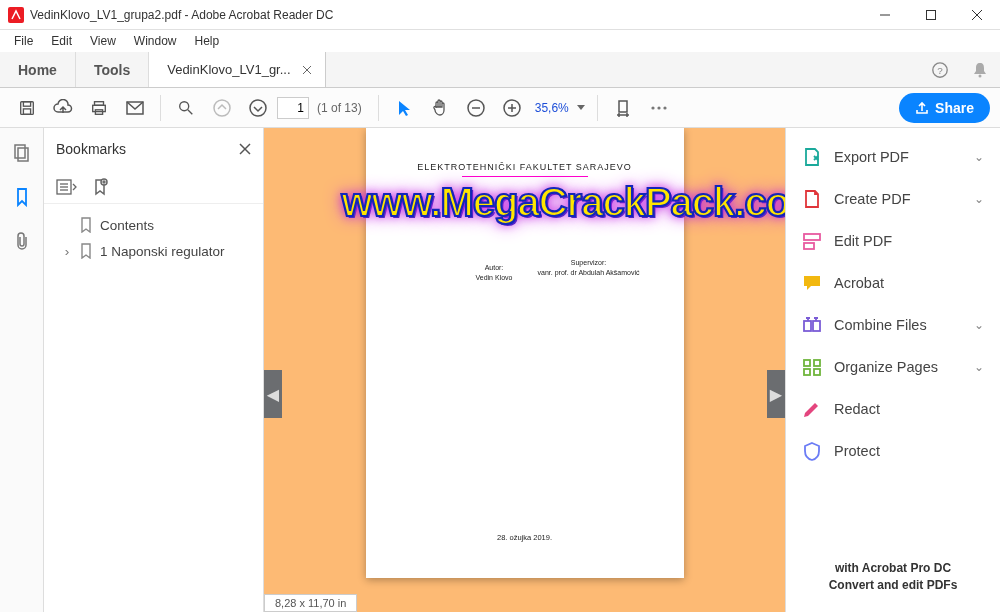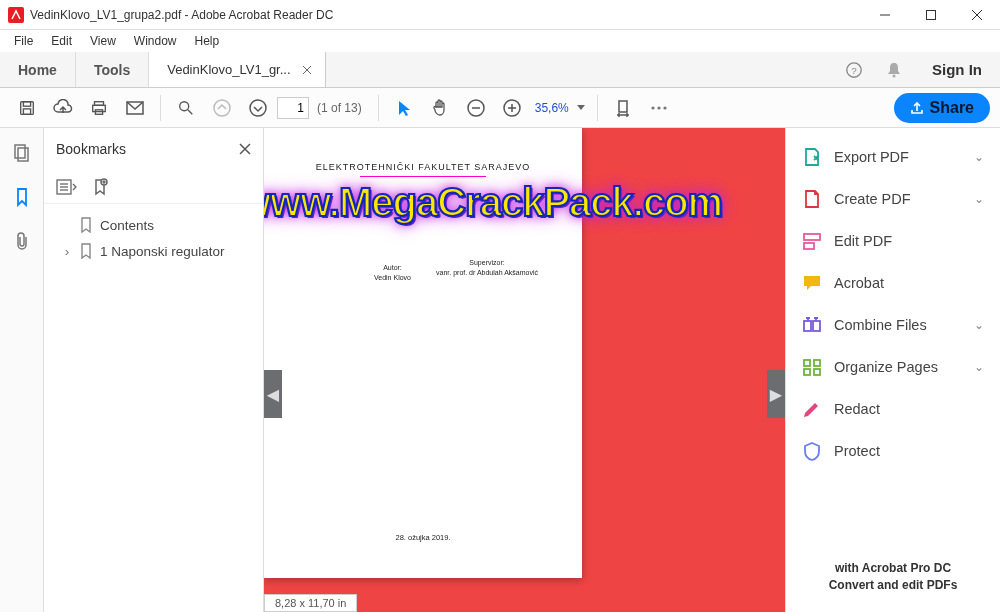--- a/index.html
+++ b/index.html
@@ -27,37 +27,37 @@
 .tabbar .signin { padding: 0 18px; display: flex; align-items: center; font-size: 15px; font-weight: 600; color: #333; }
 
 
 .toolbar { height: 40px; background: #fcfcfc; border-bottom: 1px solid #ddd; display: flex; align-items: center; padding: 0 10px; gap: 2px; }
 .toolbar .tbtn { width: 34px; height: 34px; display: flex; align-items: center; justify-content: center; color: #555; border-radius: 3px; }
 .toolbar .sep { width: 1px; height: 26px; background: #ddd; margin: 0 6px; }
 .toolbar .pagein { width: 32px; height: 22px; border: 1px solid #ccc; font-size: 12px; text-align: right; padding: 0 4px; }
 .toolbar .pagecount { font-size: 12px; color: #666; margin: 0 8px 0 6px; }
 .toolbar .zoom { font-size: 12px; color: #1d4ed8; padding: 2px 4px; display: flex; align-items: center; gap: 8px; }
 .toolbar .flex { flex: 1; }
-.toolbar .sharebtn { background: #0a84ff; color: #0f172a; border-radius: 16px; height: 30px; padding: 0 16px; display: flex; align-items: center; gap: 6px; font-size: 16px; font-weight: 600; }
+.toolbar .sharebtn { background: #0a84ff; color: #ffffff; border-radius: 16px; height: 30px; padding: 0 16px; display: flex; align-items: center; gap: 6px; font-size: 14px; font-weight: 600; }
 
 
 .main { flex: 1; display: flex; min-height: 0; }
 .sidestrip { width: 44px; background: #fafafa; border-right: 1px solid #ddd; display: flex; flex-direction: column; align-items: center; padding-top: 10px; gap: 14px; }
 .sidestrip .sbtn { width: 30px; height: 30px; display: flex; align-items: center; justify-content: center; color: #666; }
 .sidestrip .sbtn.active { color: #0a84ff; }
 
 .bookmarks { width: 220px; border-right: 1px solid #ddd; display: flex; flex-direction: column; }
 .bm-head { height: 42px; display: flex; align-items: center; padding: 0 12px; font-size: 14px; color: #333; }
 .bm-head .bmtitle { flex: 1; }
 .bm-tools { height: 34px; display:flex; align-items:center; padding: 0 12px; gap: 14px; color:#555; border-bottom: 1px solid #eee;}
 .bm-list { padding: 8px 0; }
 .bm-item { display: flex; align-items: center; padding: 5px 10px 5px 18px; gap: 8px; font-size: 13.5px; color: #444; }
 .bm-item .chev { width: 10px; display:flex; justify-content:center; color:#777;}
 
-.viewer { flex: 1; background: #ef4444; position: relative; display: flex; align-items: flex-start; overflow: hidden; }
+.viewer { flex: 1; background: #fdba74; position: relative; display: flex; align-items: flex-start; justify-content: center; overflow: hidden; }
 .page { background: #fff; width: 318px; height: 450px; margin-top: 0; position: relative; font-family: Georgia, serif; color: #222; box-shadow: 0 2px 8px rgba(0,0,0,.3); }
 .page .etf { text-align: center; font-size: 9px; letter-spacing: 1px; padding-top: 34px; }
 .page .hr { height: 1px; background: #f0c; margin: 4px 96px 0; }
 .page .ab { position:absolute; left:110px; top:135px; font-size:7px; text-align:center; line-height:1.4;}
 .page .sv { position:absolute; right:44px; top:130px; font-size:7px; text-align:center; line-height:1.4;}
 .page .mid { position:absolute; top:205px; width:100%; text-align:center; font-size:7.5px;}
 .page .date { position:absolute; bottom:36px; width:100%; text-align:center; font-size:7.5px;}
 .navarrow { position:absolute; top:50%; width:18px; height:48px; background:#6b6d70; display:flex; align-items:center; justify-content:center; color:#ddd;}
 .navarrow.left { left:0; }
 .navarrow.right { right:0; }
@@ -131,21 +131,20 @@
         <circle cx="10" cy="10" r="8" fill="none" stroke="#888" stroke-width="1.5"></circle>
         <text x="10" y="14" text-anchor="middle" font-size="11" fill="#888">?</text>
       </svg>
   </div>
   <div class="ritem">
     <svg width="16" height="18" viewBox="0 0 16 18">
         <path d="M8 2 C5 2 4 4 4 7 L4 10 L2 13 L14 13 L12 10 L12 7 C12 4 11 2 8 2 Z" fill="#aaa"></path>
         <circle cx="8" cy="15" r="1.5" fill="#aaa"></circle>
       </svg>
   </div>
-  <div class="signin">Sign In</div>
 </div>
 
 <div class="toolbar">
   <div class="tbtn">
       <svg width="18" height="18" viewBox="0 0 20 20" fill="none" stroke="#555" stroke-width="1.5">
         <rect x="3" y="3" width="14" height="14" rx="1"></rect>
         <rect x="6" y="3" width="8" height="5"></rect>
         <rect x="6" y="11" width="8" height="6"></rect>
       </svg>
     </div>

